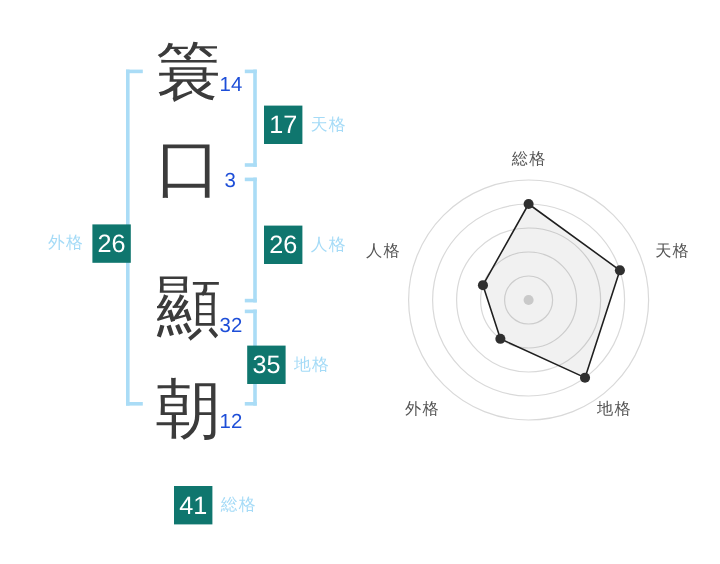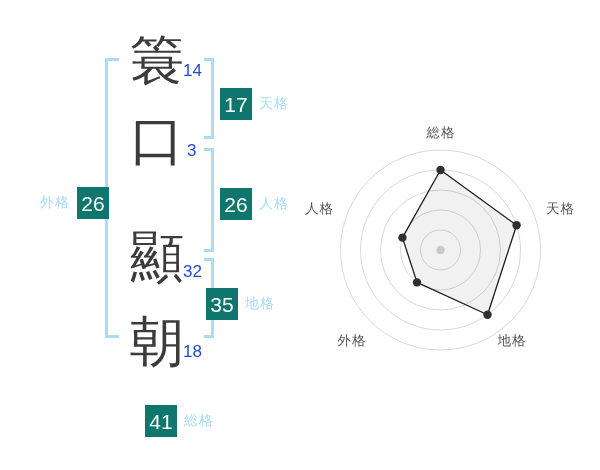--- a/index.html
+++ b/index.html
@@ -31,21 +31,21 @@
 <div class="canvas">
 
   <div class="kanji" style="top:33px">簑</div>
   <div class="kanji" style="top:113px">口</div>
   <div class="kanji" style="top:230px">顯</div>
   <div class="kanji" style="top:314px">朝</div>
 
   <span class="strokes" style="left:183px;top:62px">14</span>
   <span class="strokes" style="left:187px;top:142px">3</span>
   <span class="strokes" style="left:183px;top:263px">32</span>
-  <span class="strokes" style="left:183px;top:343px">18</span>
+  <span class="strokes" style="left:183px;top:343px">12</span>
 
   <div class="bracket bracket-left" style="left:105px;top:58px;width:14px;height:280px"></div>
   <div class="bracket bracket-right" style="left:204px;top:58px;width:10px;height:81px"></div>
   <div class="bracket bracket-right" style="left:204px;top:148px;width:10px;height:104px"></div>
   <div class="bracket bracket-right" style="left:204px;top:258px;width:10px;height:80px"></div>
 
   <div class="score" style="left:40px;top:187px">
     <span class="score-label">外格</span>
     <span class="badge">26</span>
   </div>

